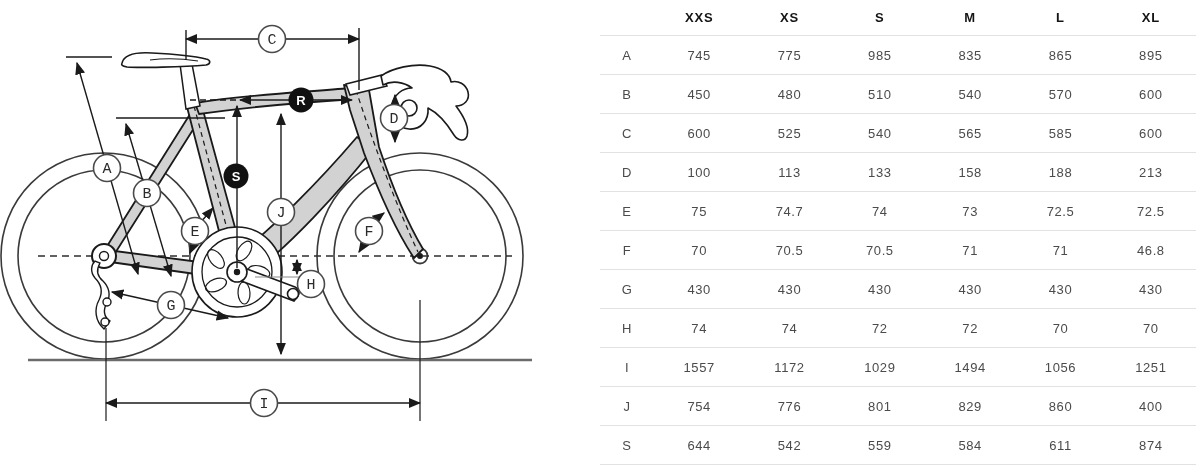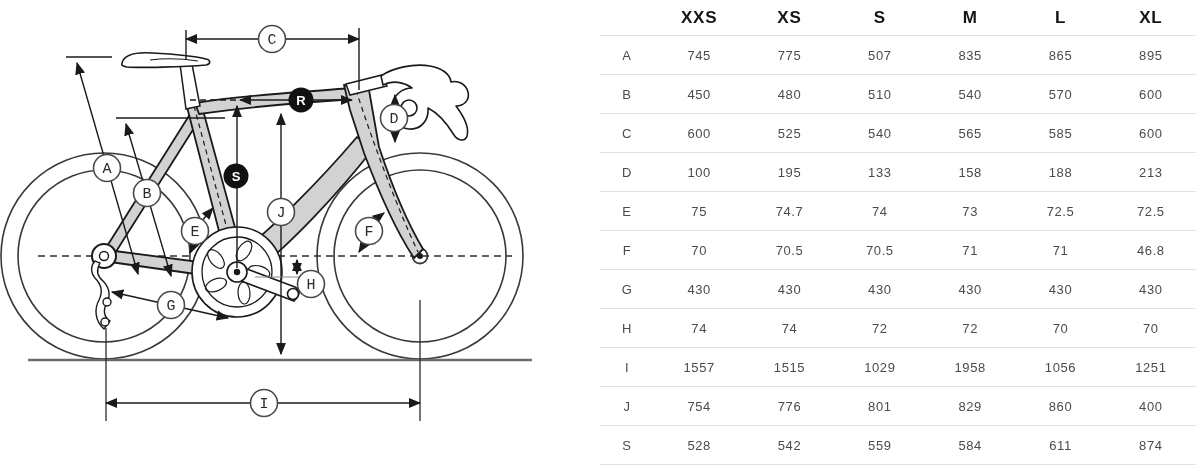--- a/index.html
+++ b/index.html
@@ -4,21 +4,21 @@
 <style>
   html,body{margin:0;padding:0;background:#ffffff;}
   .stage{position:relative;width:1200px;height:473px;background:#fff;overflow:hidden;
          font-family:"Liberation Sans",sans-serif;}
   .diagram-wrap{position:absolute;left:0;top:0;width:580px;height:473px;}
   .table-wrap{position:absolute;left:600px;top:0;width:596px;height:473px;}
   table.geo{width:100%;border-collapse:collapse;table-layout:fixed;
             font-family:"Liberation Sans",sans-serif;font-size:13px;color:#4b4b4b;
             letter-spacing:0.6px;}
   table.geo col.lbl{width:54px;}
-  table.geo thead th{height:33px;font-weight:700;color:#141414;font-size:17px;
+  table.geo thead th{height:33px;font-weight:700;color:#141414;font-size:13px;
                      text-align:center;vertical-align:middle;letter-spacing:0.8px;}
   table.geo tbody th, table.geo tbody td{height:36px;text-align:center;vertical-align:middle;
                      border-top:1px solid #e2e2e2;font-weight:400;}
   table.geo tbody tr:last-child th, table.geo tbody tr:last-child td{border-bottom:1px solid #e2e2e2;}
   table.geo tbody th{font-weight:400;color:#4b4b4b;}
   svg text{user-select:none;}
 </style>
 </head>
 <body>
 
@@ -213,21 +213,21 @@
             <th>M</th>
             <th>L</th>
             <th>XL</th>
           </tr>
         </thead>
       <tbody id="geo-body">
           <tr>
             <th>A</th>
             <td>745</td>
             <td>775</td>
-            <td>507</td>
+            <td>985</td>
             <td>835</td>
             <td>865</td>
             <td>895</td>
           </tr>
           <tr>
             <th>B</th>
             <td>450</td>
             <td>480</td>
             <td>510</td>
             <td>540</td>
@@ -239,21 +239,21 @@
             <td>600</td>
             <td>525</td>
             <td>540</td>
             <td>565</td>
             <td>585</td>
             <td>600</td>
           </tr>
           <tr>
             <th>D</th>
             <td>100</td>
-            <td>195</td>
+            <td>113</td>
             <td>133</td>
             <td>158</td>
             <td>188</td>
             <td>213</td>
           </tr>
           <tr>
             <th>E</th>
             <td>75</td>
             <td>74.7</td>
             <td>74</td>
@@ -284,38 +284,38 @@
             <td>74</td>
             <td>74</td>
             <td>72</td>
             <td>72</td>
             <td>70</td>
             <td>70</td>
           </tr>
           <tr>
             <th>I</th>
             <td>1557</td>
-            <td>1515</td>
+            <td>1172</td>
             <td>1029</td>
-            <td>1958</td>
+            <td>1494</td>
             <td>1056</td>
             <td>1251</td>
           </tr>
           <tr>
             <th>J</th>
             <td>754</td>
             <td>776</td>
             <td>801</td>
             <td>829</td>
             <td>860</td>
             <td>400</td>
           </tr>
           <tr>
             <th>S</th>
-            <td>528</td>
+            <td>644</td>
             <td>542</td>
             <td>559</td>
             <td>584</td>
             <td>611</td>
             <td>874</td>
           </tr>
           <tr>
             <th>R</th>
             <td>374</td>
             <td>377</td>

